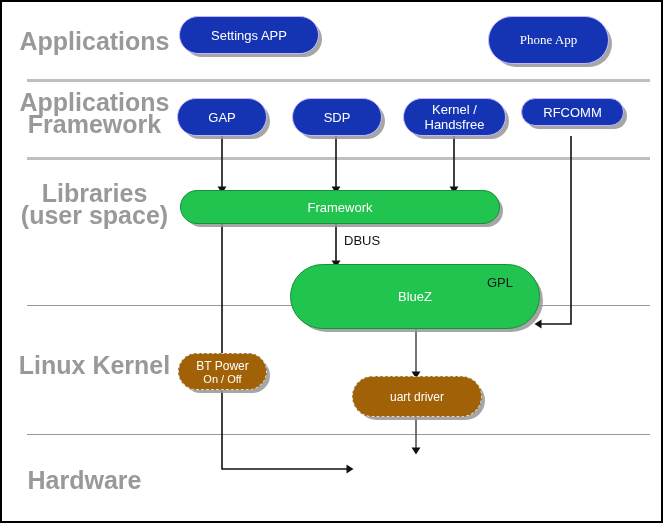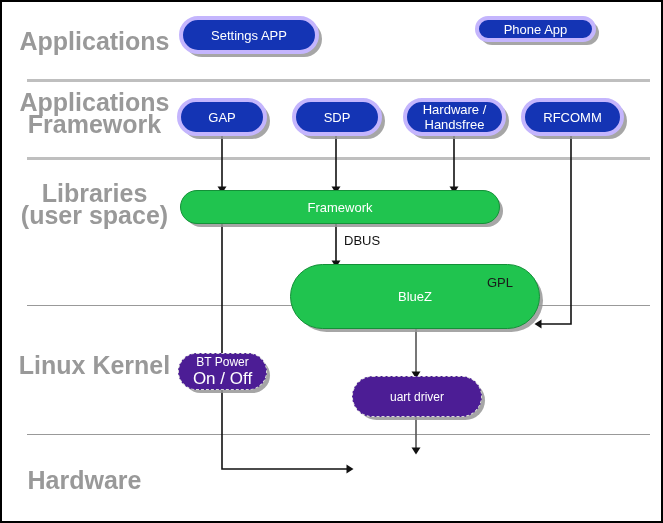--- a/index.html
+++ b/index.html
@@ -62,34 +62,34 @@
     border-radius: 999px;
     color: #ffffff;
     text-align: center;
     box-shadow: 4px 4px 0 -1px rgba(150,150,150,0.85);
   }
   .node .line1 { display: block; }
   .node .line2 { display: block; }
 
   .node.blue {
     background: #1434b4;
-    border: 4px solid #c4b5fd;
+    border: 1px solid #c4b5fd;
     font-size: 13px;
   }
   .node.green {
     background: #20c44f;
     border: 1px solid #149038;
     font-size: 13px;
   }
   .node.red {
-    background: #4c1d95;
+    background: #a16207;
     border: 1px dashed #d8d8d8;
     font-size: 12px;
   }
-  .node.red .line2 { font-size: 17px; }
+  .node.red .line2 { font-size: 11px; }
   .node.blue .line2 { font-size: 13px; }
 
   
   .node-badge {
     position: absolute;
     color: #1a1a1a;
     font-size: 13px;
     pointer-events: none;
   }
 </style>
@@ -135,38 +135,38 @@
 Framework</div>
   <div class="layer-label" style="left:10px; top:180px; width:165px;">Libraries
 (user space)</div>
   <div class="layer-label" style="left:10px; top:352px; width:165px;">Linux Kernel</div>
   <div class="layer-label" style="left:0; top:467px; width:165px;">Hardware</div>
 
   <div class="node blue" style="left:177px; top:14px; width:140px; height:38px;">
     <span class="line1">Settings APP</span>
   </div>
 
-  <div class="node blue" style="left:473px; top:14px; width:121px; height:26px;">
+  <div class="node blue" style="left:486px; top:14px; width:121px; height:48px;font-family:Liberation Serif, serif;">
     <span class="line1">Phone App</span>
   </div>
 
   <div class="node blue" style="left:175px; top:96px; width:90px; height:38px;">
     <span class="line1">GAP</span>
   </div>
 
   <div class="node blue" style="left:290px; top:96px; width:90px; height:38px;">
     <span class="line1">SDP</span>
   </div>
 
   <div class="node blue" style="left:401px; top:96px; width:103px; height:38px;">
-    <span class="line1">Hardware /</span>
+    <span class="line1">Kernel /</span>
     <span class="line2">Handsfree</span>
   </div>
 
-  <div class="node blue" style="left:519px; top:96px; width:103px; height:38px;">
+  <div class="node blue" style="left:519px; top:96px; width:103px; height:28px;">
     <span class="line1">RFCOMM</span>
   </div>
 
   <div class="node green" style="left:178px; top:188px; width:320px; height:34px;">
     <span class="line1">Framework</span>
   </div>
 
   <div class="node green" style="left:288px; top:262px; width:250px; height:65px;">
     <span class="line1">BlueZ</span>
     <span class="node-badge" style="right:26px; top:10px;">GPL</span>

